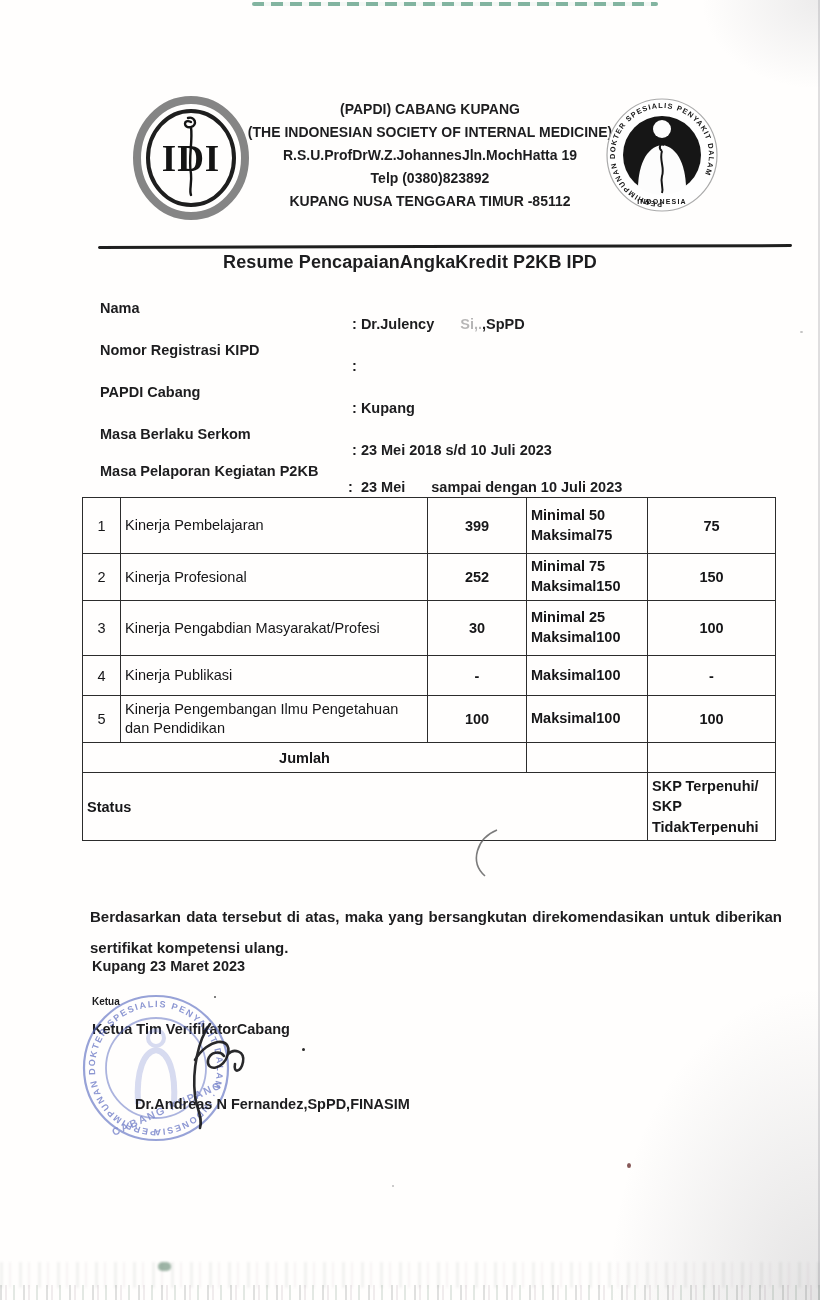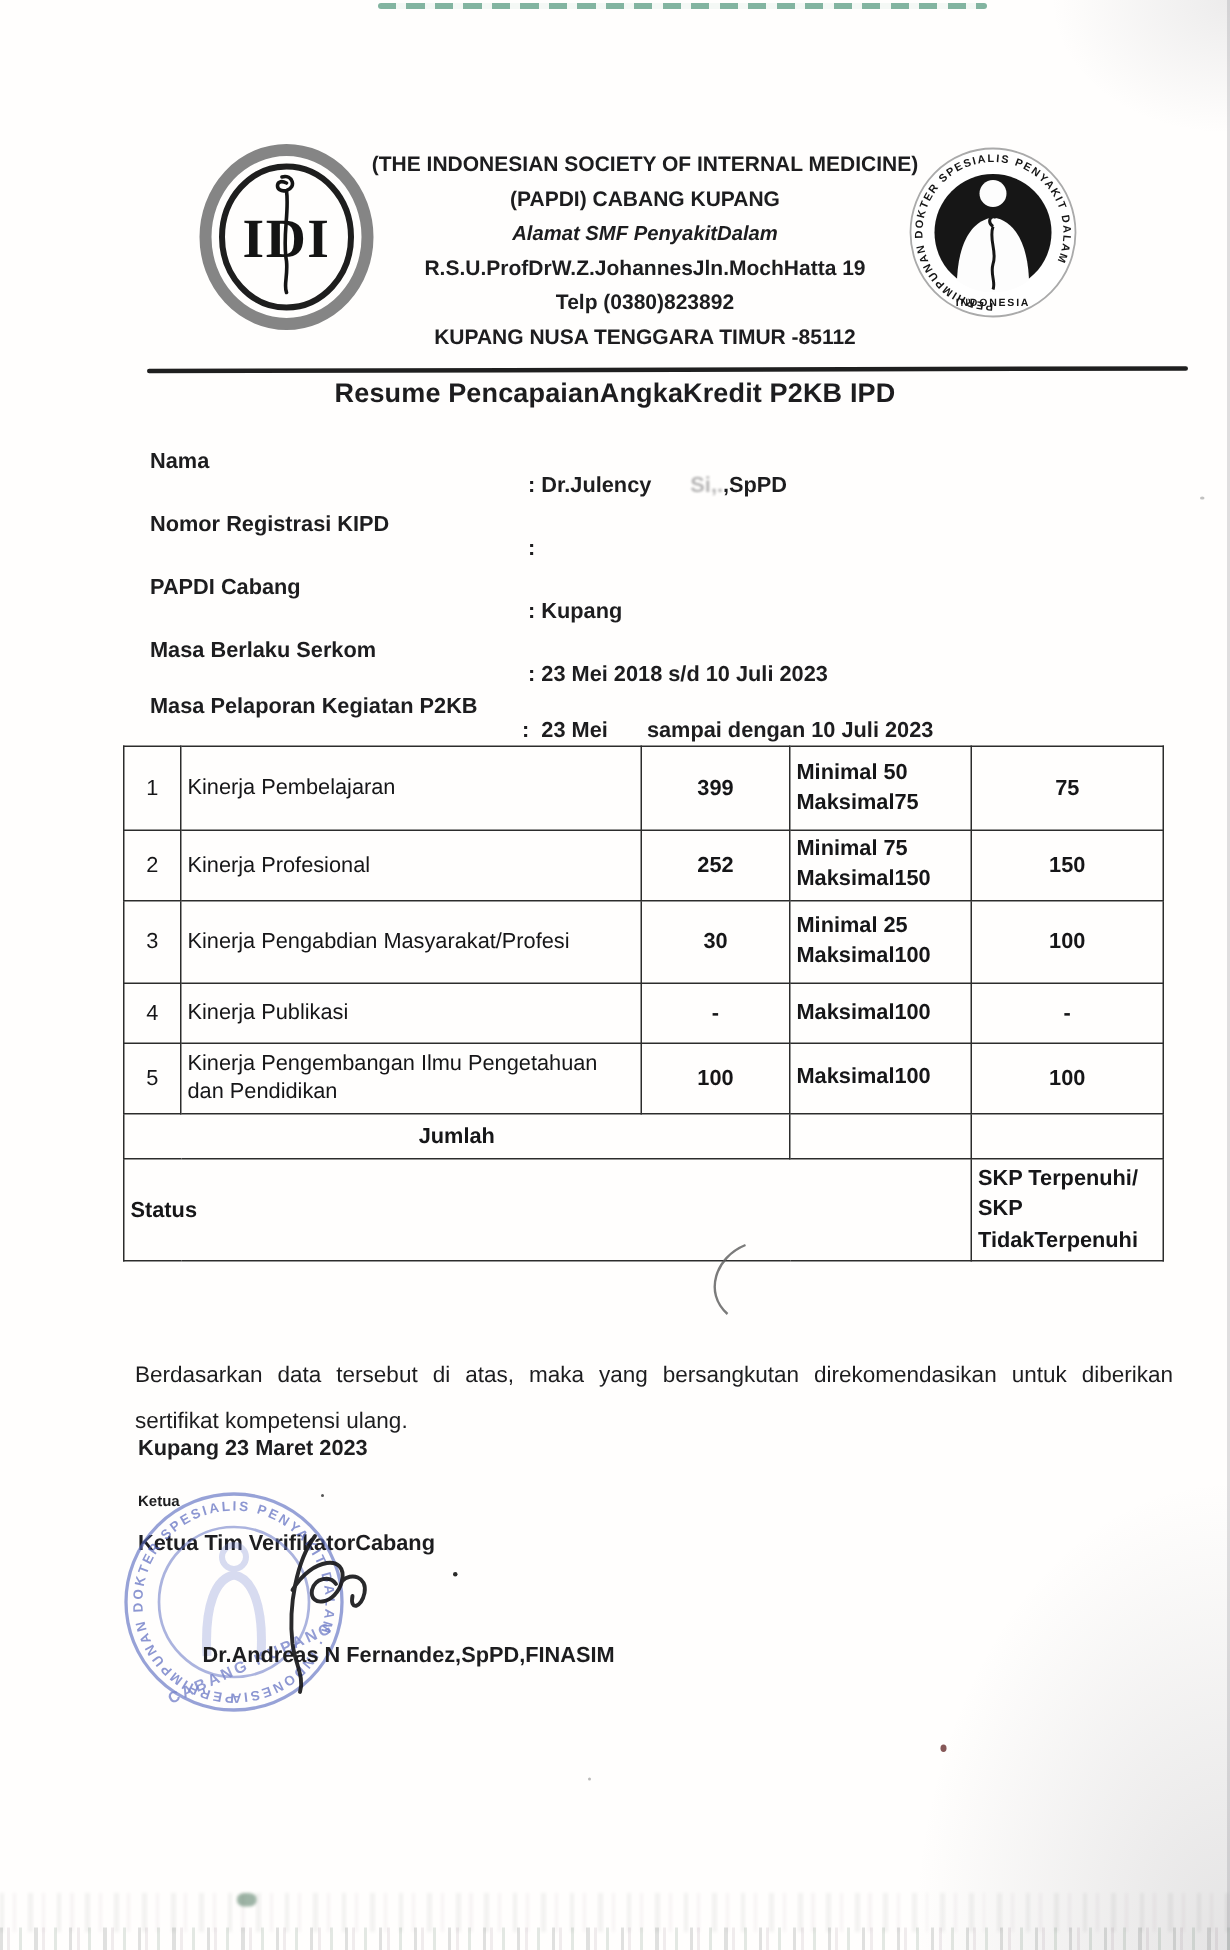--- a/index.html
+++ b/index.html
@@ -28,21 +28,21 @@
   table.skp td,table.skp th{border:1.7px solid #2c2c2c;font-size:14.5px;color:#161618;vertical-align:middle;padding:2px 4px;background:transparent;}
   table.skp th{font-weight:700;font-size:14px;line-height:1.25;text-align:center;}
   td.c-no{text-align:center;}
   td.c-akt{text-align:left;padding-left:9px;line-height:1.3;}
   td.c-num{text-align:center;font-weight:600;}
   td.c-target{text-align:left;padding-left:10px;font-weight:600;line-height:1.35;}
   td.c-jumlah{text-align:center;font-weight:700;}
   td.c-status{text-align:left;font-weight:700;font-size:15px;}
   td.c-statusval{text-align:left;font-weight:700;font-size:14px;line-height:1.4;padding:2px 6px;}
   
-  .closing{position:absolute;left:90px;top:886px;width:692px;font-size:15px;font-weight:400;line-height:31px;text-align:justify;}
+  .closing{position:absolute;left:90px;top:886px;width:692px;font-size:15px;font-weight:700;line-height:31px;text-align:justify;}
   .place-date{position:absolute;left:92px;top:958px;font-size:14.5px;font-weight:600;}
   .sig-title1{position:absolute;left:92px;top:996px;font-size:10px;font-weight:700;}
   .sig-title2{position:absolute;left:92px;top:1021px;font-size:14.5px;font-weight:700;}
   .sig-name{position:absolute;left:90px;top:1096px;font-size:14.5px;font-weight:700;margin-left:45px;}
   .stamp{position:absolute;left:64px;top:986px;}
   .signature{position:absolute;left:148px;top:1018px;}
   .pen-mark{position:absolute;left:455px;top:824px;}
   
   .artifact-top{position:absolute;left:252px;top:2px;width:406px;height:4px;border-radius:2px;
     background:repeating-linear-gradient(90deg,rgba(20,115,78,.62) 0 12px,rgba(20,115,78,.05) 12px 19px);
@@ -73,23 +73,22 @@
   <div class="vignette-tr"></div>
 
   <svg class="logo logo-idi" width="122" height="128" viewBox="0 0 122 128">
     <ellipse cx="61" cy="64" rx="54" ry="58" fill="none" stroke="#858585" stroke-width="8"></ellipse>
     <ellipse cx="61" cy="64" rx="43" ry="47" fill="none" stroke="#1e1e1e" stroke-width="4"></ellipse>
     <text x="61" y="77" text-anchor="middle" font-family="Liberation Serif, serif" font-weight="bold" font-size="37" letter-spacing="1" fill="#141414">IDI</text>
     <path d="M61 28 C53 24 53 35 61 33 C68 31 65 22 58 24 M61 33 C63 48 58 64 61 80 C62 90 59 96 61 101" fill="none" stroke="#141414" stroke-width="2.4" stroke-linecap="round"></path>
   </svg>
 
   <div class="header-text">
+    <div class="h-line">(PAPDI) CABANG KUPANG</div>
     <div class="h-line">(THE INDONESIAN SOCIETY OF INTERNAL MEDICINE)</div>
-    <div class="h-line">(PAPDI) CABANG KUPANG</div>
-    <div class="h-line h-italic">Alamat SMF PenyakitDalam</div>
     <div class="h-line">R.S.U.ProfDrW.Z.JohannesJln.MochHatta 19</div>
     <div class="h-line">Telp (0380)823892</div>
     <div class="h-line">KUPANG NUSA TENGGARA TIMUR -85112</div>
   </div>
 
   <svg class="logo logo-papdi" width="116" height="118" viewBox="0 0 116 118">
     <defs>
       <path id="arcR" d="M58 106 A47 47 0 1 1 58.01 106"></path>
       <clipPath id="pclip">
           <circle cx="58" cy="59" r="40"></circle>

